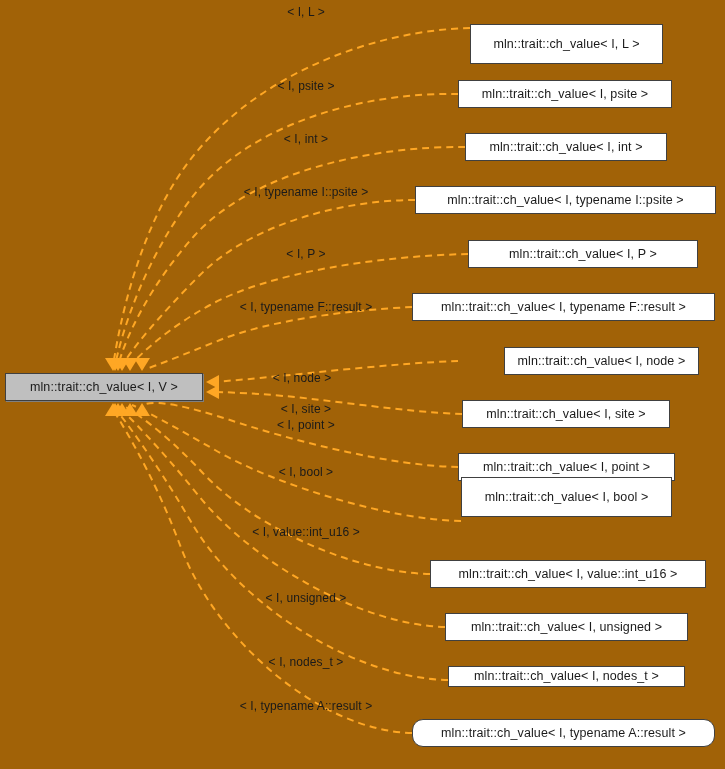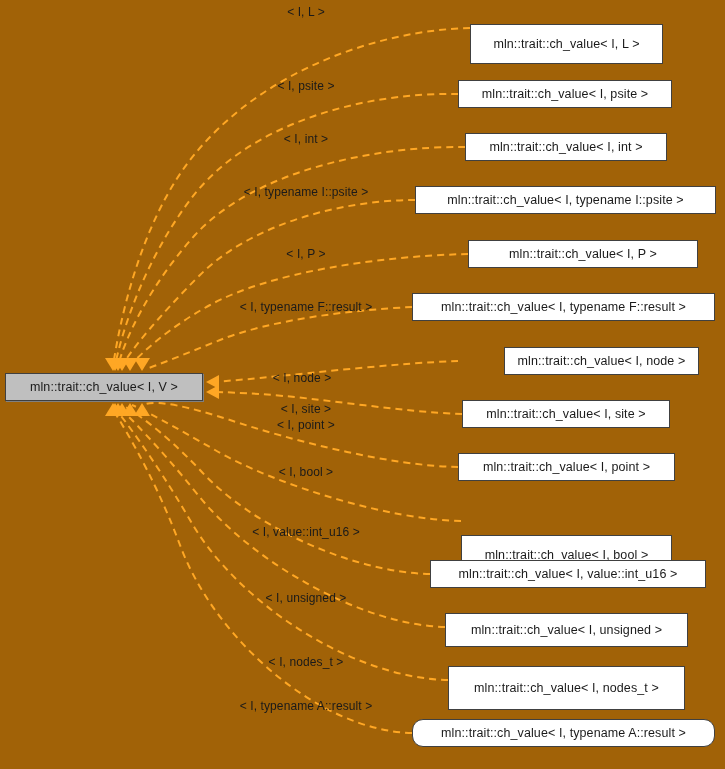--- a/index.html
+++ b/index.html
@@ -127,30 +127,30 @@
       </div>
       <div class="node" style="left: 458px; top: 347px; width: 195px; height: 28px; margin-left: 46px;">
         <span class="node-label">mln::trait::ch_value&lt; I, node &gt;</span>
       </div>
       <div class="node" style="left: 462px; top: 400px; width: 208px; height: 28px;">
         <span class="node-label">mln::trait::ch_value&lt; I, site &gt;</span>
       </div>
       <div class="node" style="left: 458px; top: 453px; width: 217px; height: 28px;">
         <span class="node-label">mln::trait::ch_value&lt; I, point &gt;</span>
       </div>
-      <div class="node" style="left: 461px; top: 535px; width: 211px; height: 40px;">
+      <div class="node" style="left: 461px; top: 477px; width: 211px; height: 40px;">
         <span class="node-label">mln::trait::ch_value&lt; I, bool &gt;</span>
       </div>
       <div class="node" style="left: 430px; top: 560px; width: 276px; height: 28px;">
         <span class="node-label">mln::trait::ch_value&lt; I, value::int_u16 &gt;</span>
       </div>
-      <div class="node" style="left: 445px; top: 613px; width: 243px; height: 34px;">
+      <div class="node" style="left: 445px; top: 613px; width: 243px; height: 28px;">
         <span class="node-label">mln::trait::ch_value&lt; I, unsigned &gt;</span>
       </div>
-      <div class="node" style="left: 448px; top: 666px; width: 237px; height: 44px;">
+      <div class="node" style="left: 448px; top: 666px; width: 237px; height: 21px;">
         <span class="node-label">mln::trait::ch_value&lt; I, nodes_t &gt;</span>
       </div>
       <div class="node" style="left: 412px; top: 719px; width: 303px; height: 28px; border-radius: 11px;">
         <span class="node-label">mln::trait::ch_value&lt; I, typename A::result &gt;</span>
       </div>
       <div class="node root" style="left: 5px; top: 373px; width: 198px; height: 28px;">
         <span class="node-label">mln::trait::ch_value&lt; I, V &gt;</span>
       </div>
     </div>
 

